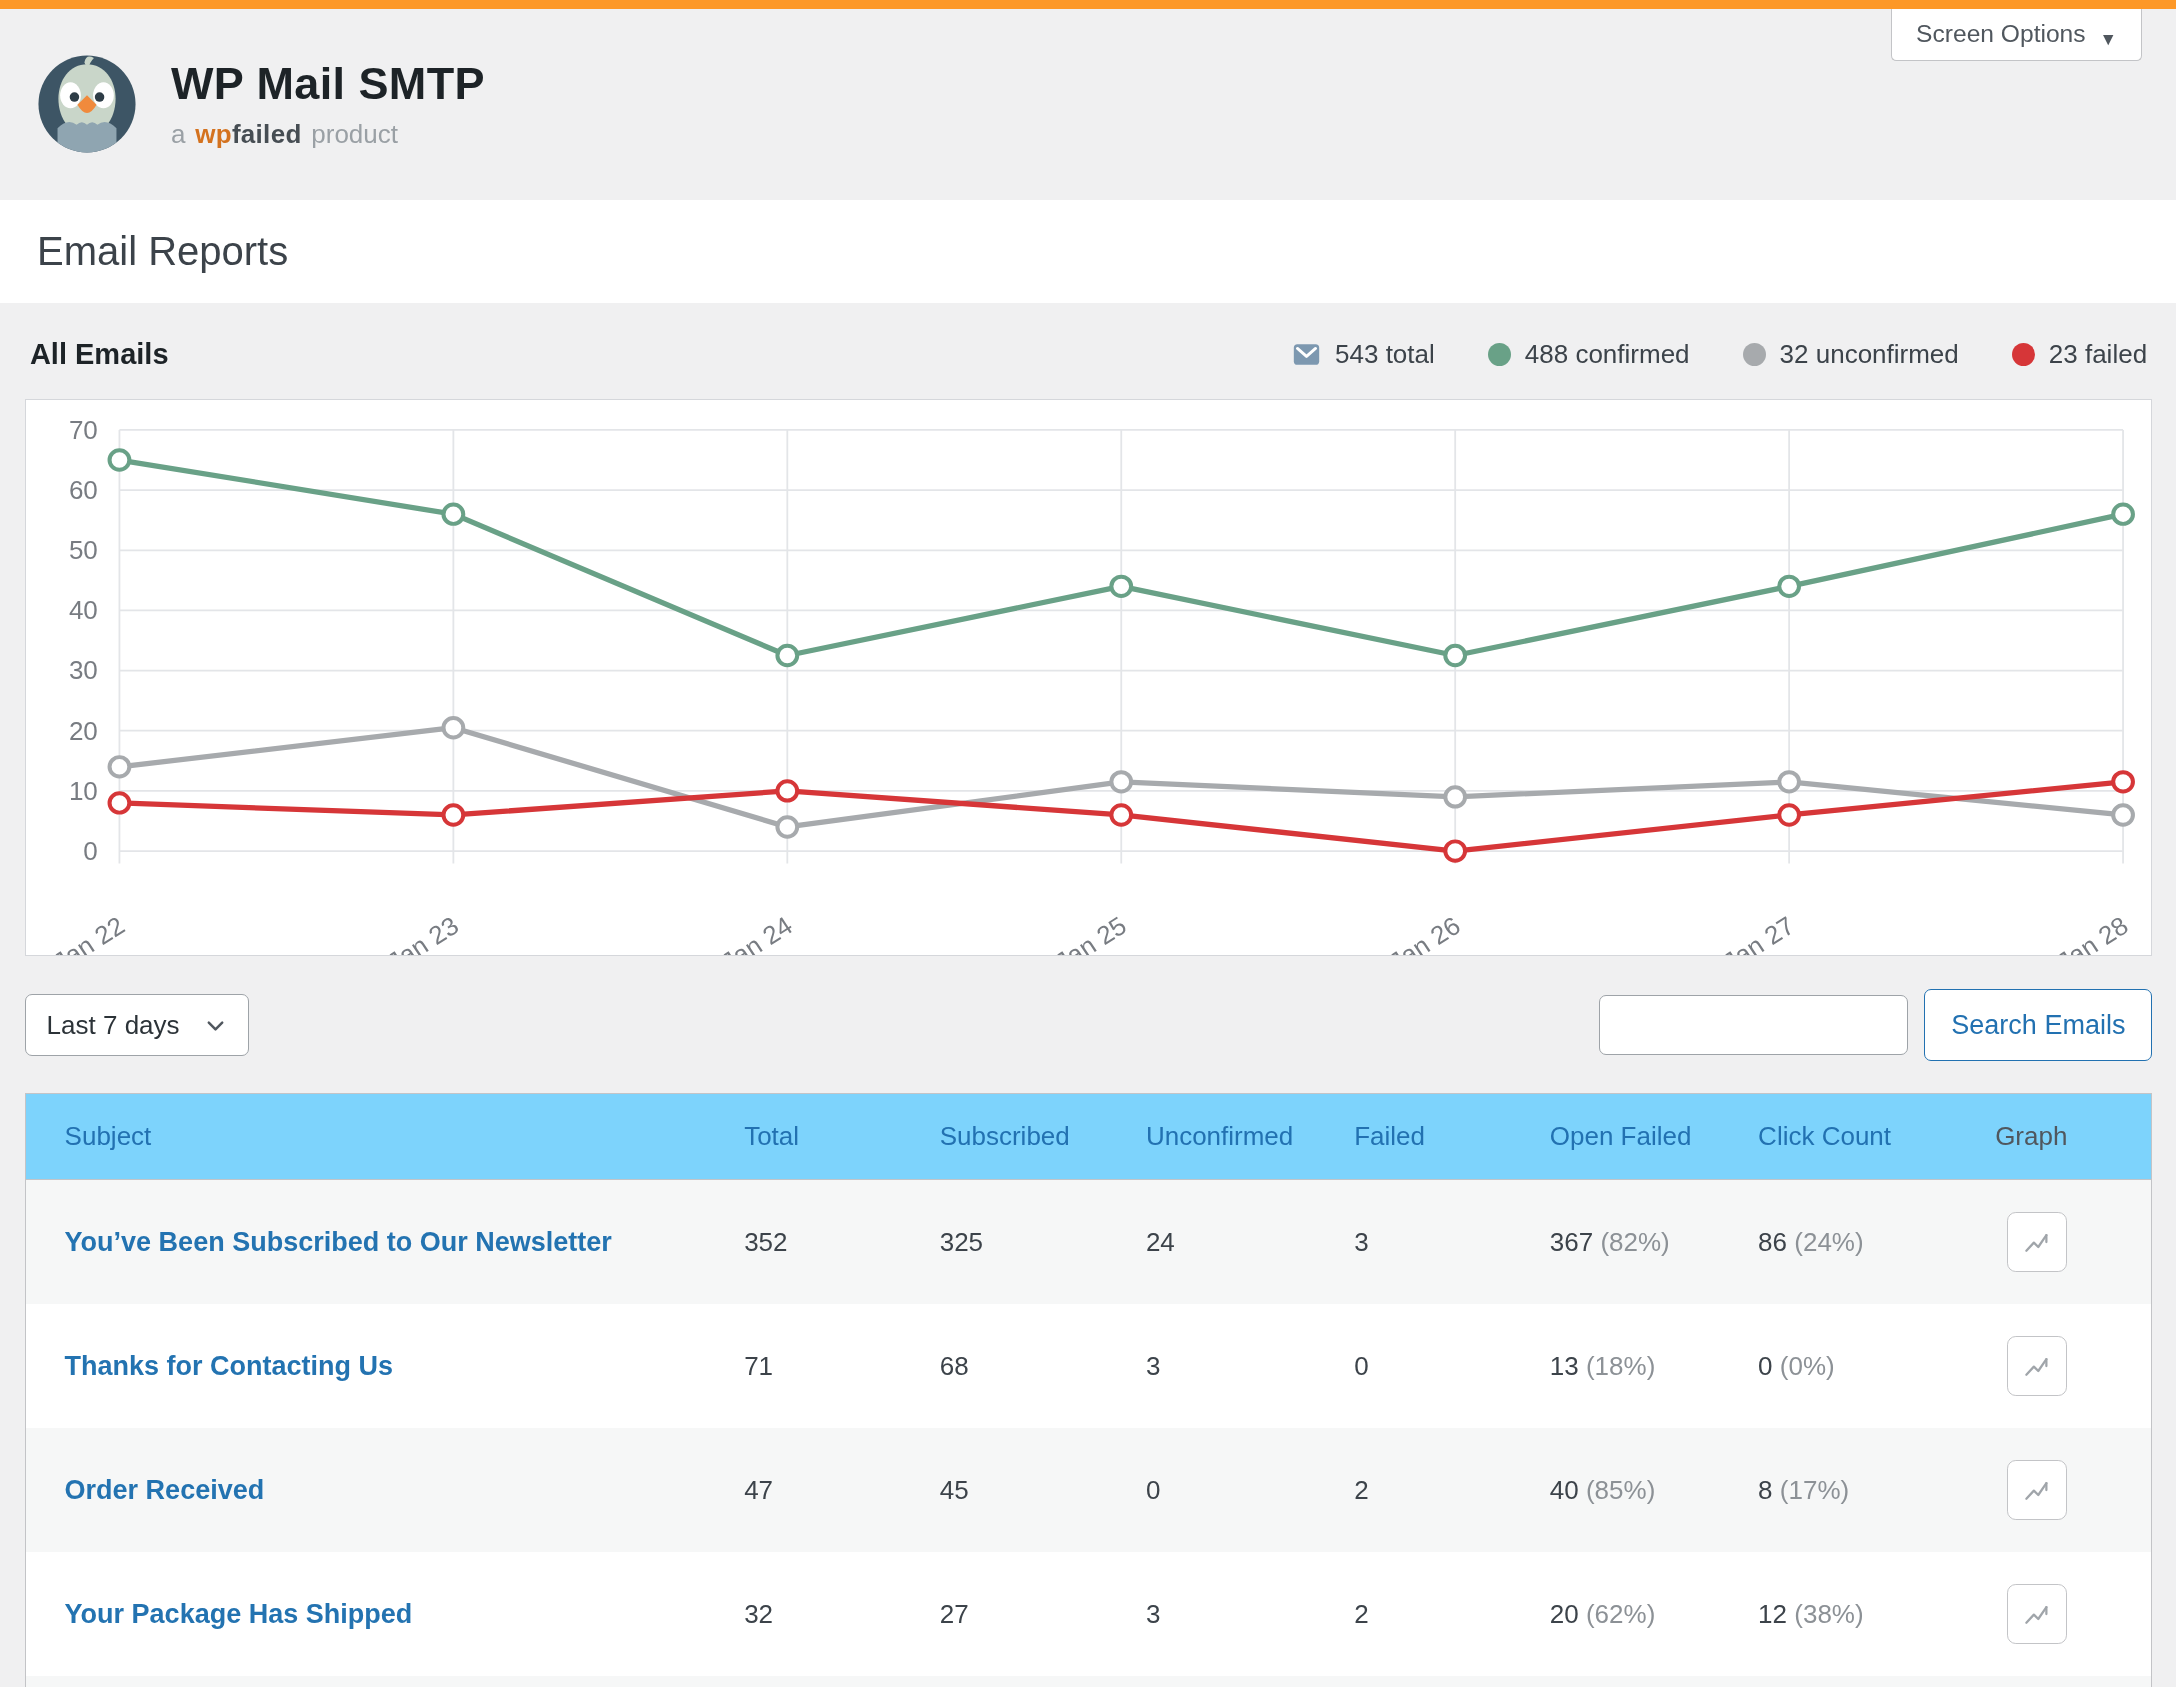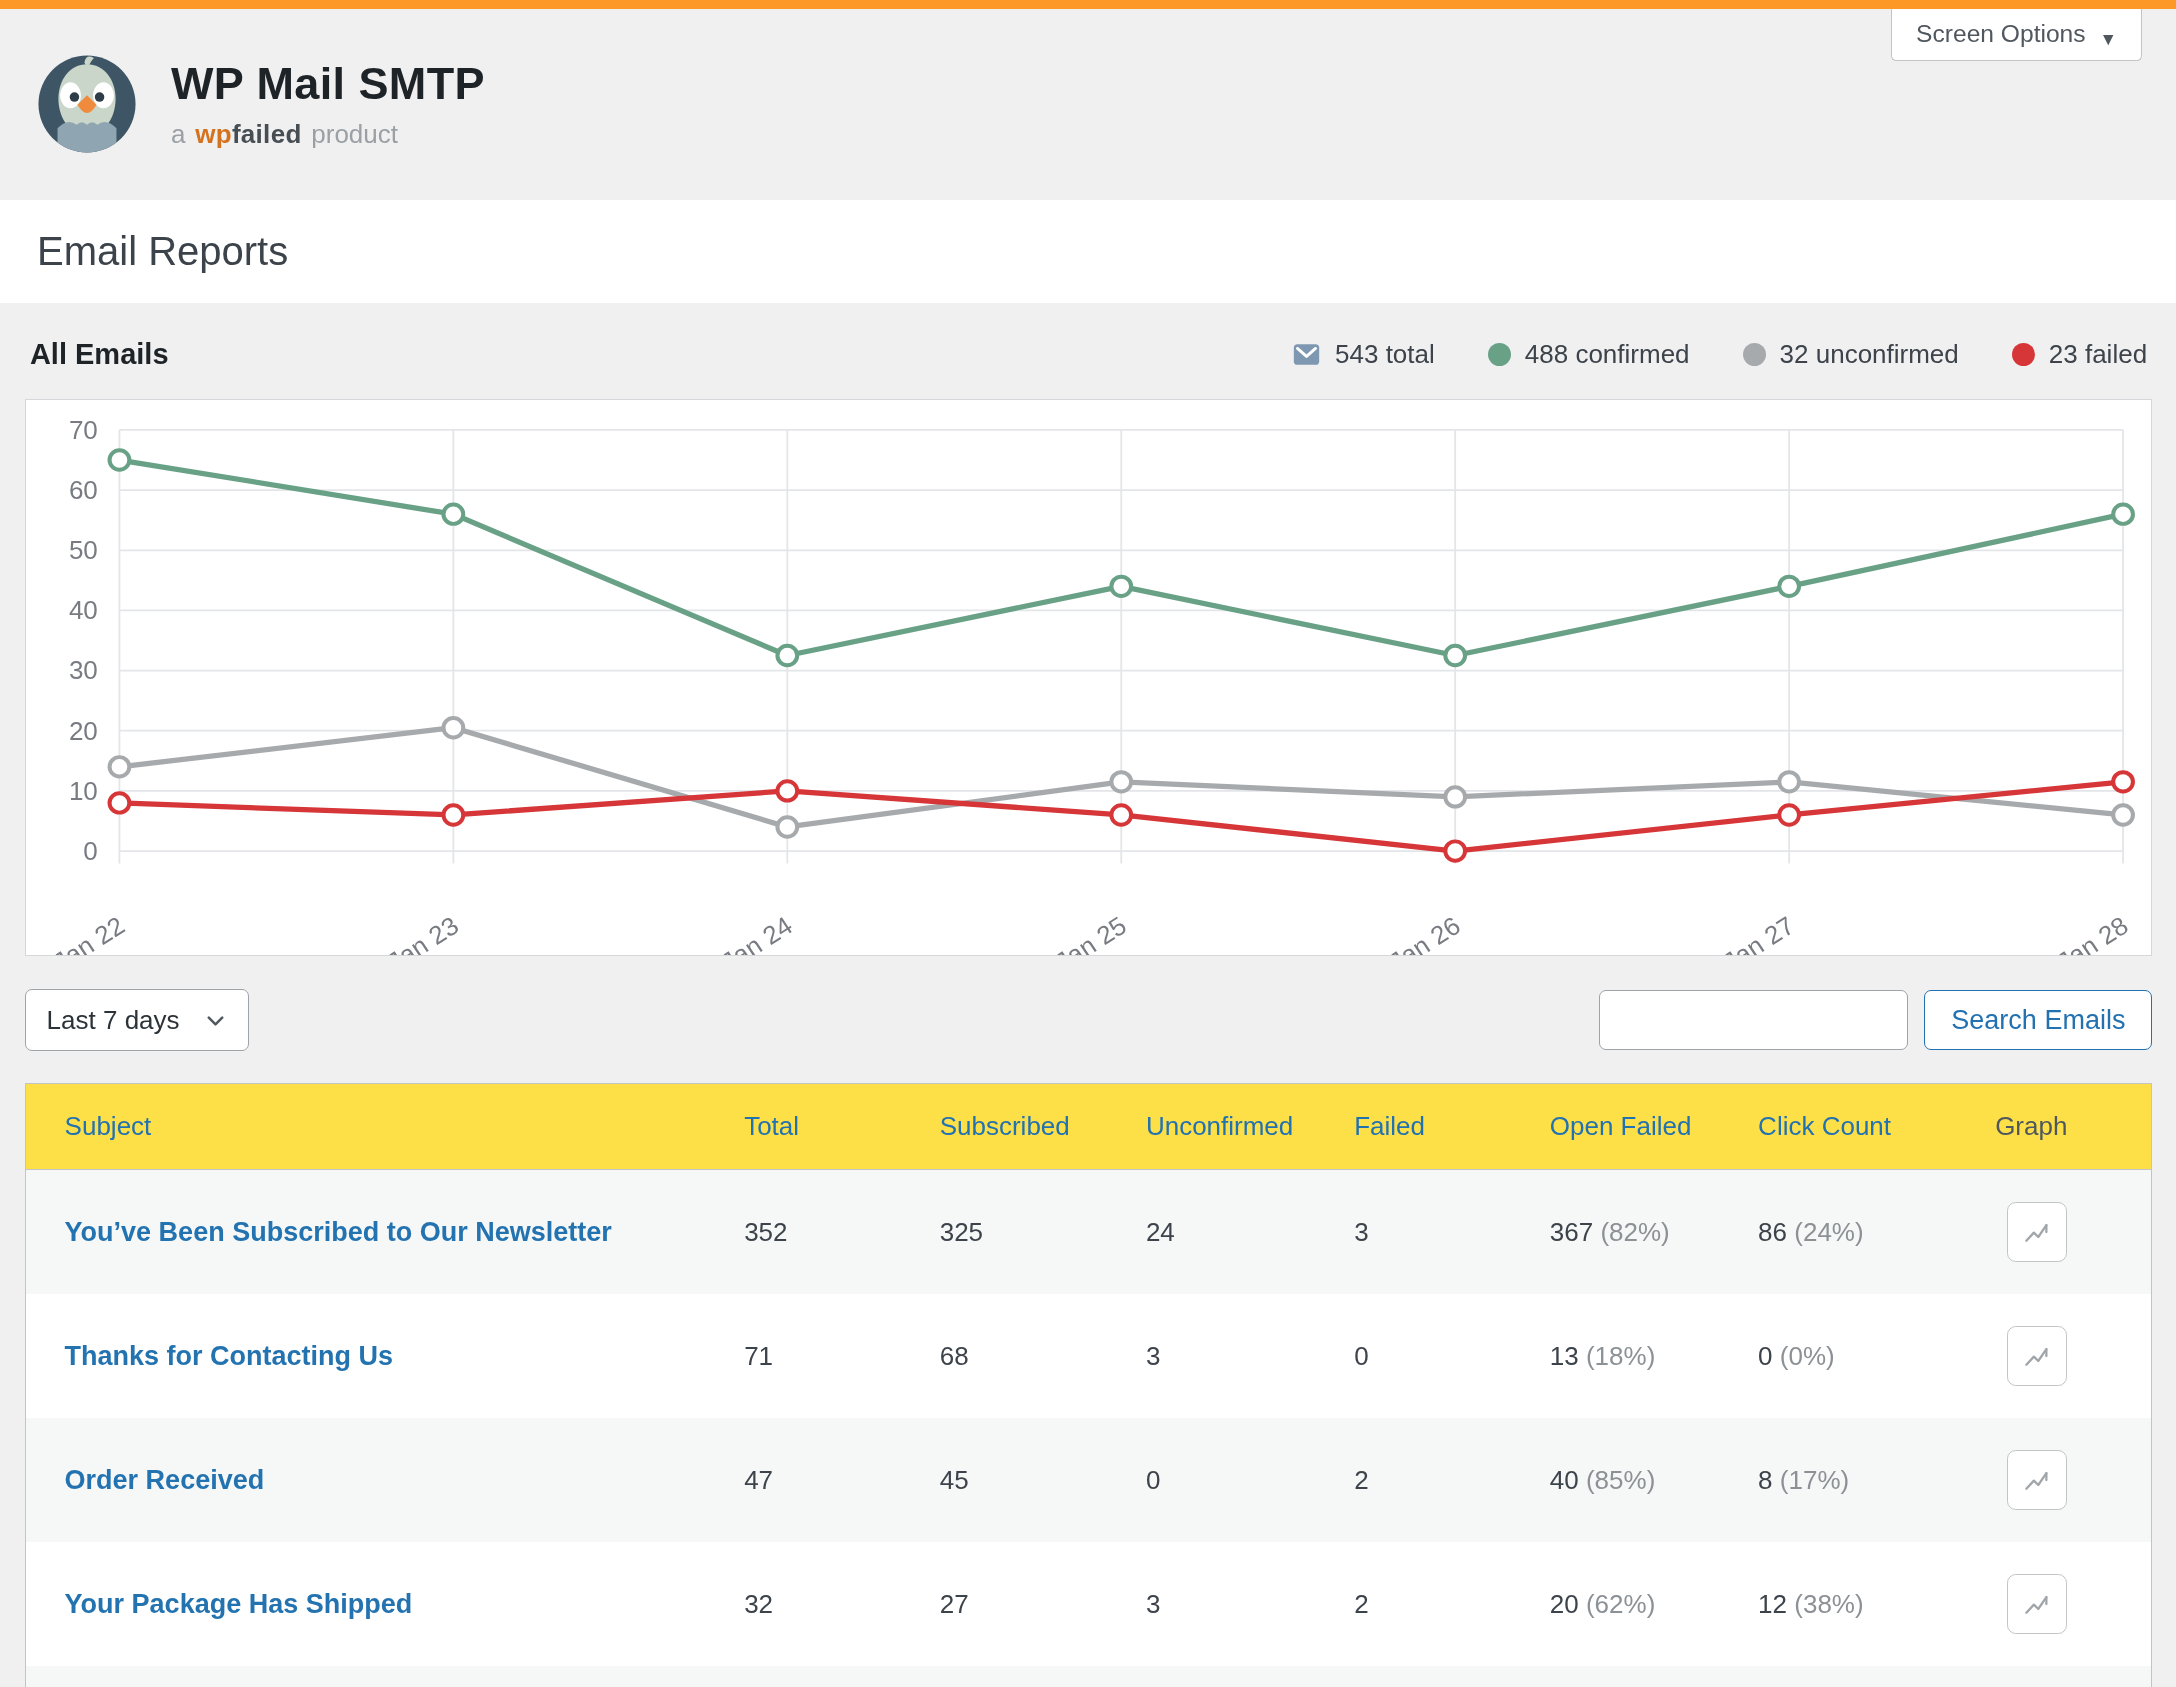--- a/index.html
+++ b/index.html
@@ -42,27 +42,27 @@
   .select-box{
     display:inline-flex;align-items:center;gap:24.6px;background:#fff;border:1.8px solid #9ea3a8;
     border-radius:7px;height:60px;padding:0 21px;font-size:26px;color:#2c3338;cursor:pointer;
   }
   .search-group{display:flex;align-items:center;gap:16px;}
   .search-input{
     width:309px;height:60px;box-sizing:border-box;border:1.8px solid #9ea3a8;border-radius:7px;
     background:#fff;font-size:26px;padding:0 16px;font-family:inherit;
   }
   .search-btn{
-    height:60px;padding:7px 26px;background:#fff;border:1.8px solid #2271b1;border-radius:7px;
+    height:72px;padding:7px 26px;background:#fff;border:1.8px solid #2271b1;border-radius:7px;
     color:#2271b1;font-size:27px;cursor:pointer;font-family:inherit;
   }
   
   .table-card{margin-top:32px;background:#fff;border:0.9px solid #c3c4c7;}
   table{width:100%;border-collapse:collapse;font-size:26px;table-layout:fixed;}
-  thead th{text-align:left;font-weight:400;padding:27px 0;border-bottom:0.9px solid #c3c4c7;background:#fde047;}
+  thead th{text-align:left;font-weight:400;padding:27px 0;border-bottom:0.9px solid #c3c4c7;background:#7dd3fc;}
   thead th:first-child{padding-left:39px;}
   th .sort-link{color:#2271b1;text-decoration:none;cursor:pointer;}
   th .nosort{color:#50575e;}
   tbody tr:nth-child(odd){background:#f6f7f7;}
   tbody td{padding:32px 0;vertical-align:middle;}
   tbody td:first-child{padding-left:39px;}
   td .subject-link{color:#2373b1;font-weight:700;text-decoration:none;font-size:27px;cursor:pointer;}
   .num{color:#3c434a;}
   .pct{color:#8c9196;}
   .col-graph{text-align:right;padding-right:84px;}

